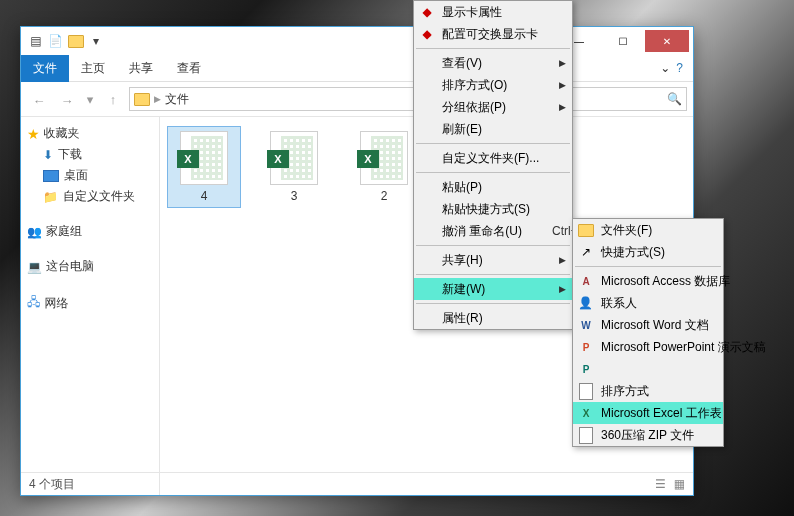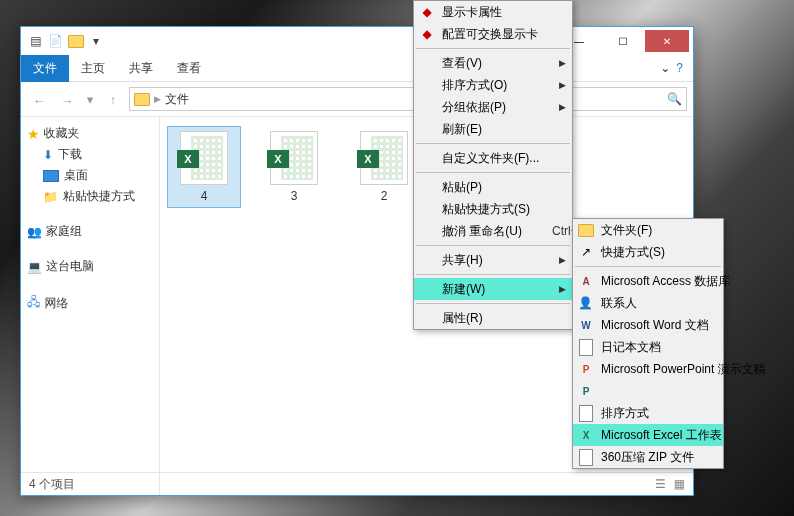--- a/index.html
+++ b/index.html
@@ -108,21 +108,21 @@
         <div class="sbitem">
             <span style="color:#2a7ab9">⬇</span>
             <span>下载</span>
           </div>
         <div class="sbitem">
             <span style="width:14px;height:10px;background:#3a8dde;display:inline-block;border:1px solid #2a6db8"></span>
             <span>桌面</span>
           </div>
         <div class="sbitem">
             <span style="color:#d8a838">📁</span>
-            <span>粘贴快捷方式</span>
+            <span>自定义文件夹</span>
           </div>
       </div>
       <div class="sbgrp">
           <div class="sbhead">
             <span>👥</span>
             <span>家庭组</span>
           </div>
         </div>
       <div class="sbgrp">
           <div class="sbhead">
@@ -249,26 +249,20 @@
     </div>
   <div class="mi">
       <span class="ico">👤</span>
       <span>联系人</span>
     </div>
   <div class="mi">
       <span class="ico" style="color:#2b579a;font-weight:bold;font-size:10px">W</span>
       <span>Microsoft Word 文档</span>
     </div>
   <div class="mi">
-      <span class="ico">
-        <span class="fileicon"></span>
-      </span>
-      <span>日记本文档</span>
-    </div>
-  <div class="mi">
       <span class="ico" style="color:#d24726;font-weight:bold;font-size:10px">P</span>
       <span>Microsoft PowerPoint 演示文稿</span>
     </div>
   <div class="mi">
       <span class="ico" style="color:#077568;font-weight:bold;font-size:10px">P</span>
     </div>
   <div class="mi">
       <span class="ico">
         <span class="fileicon"></span>
       </span>

